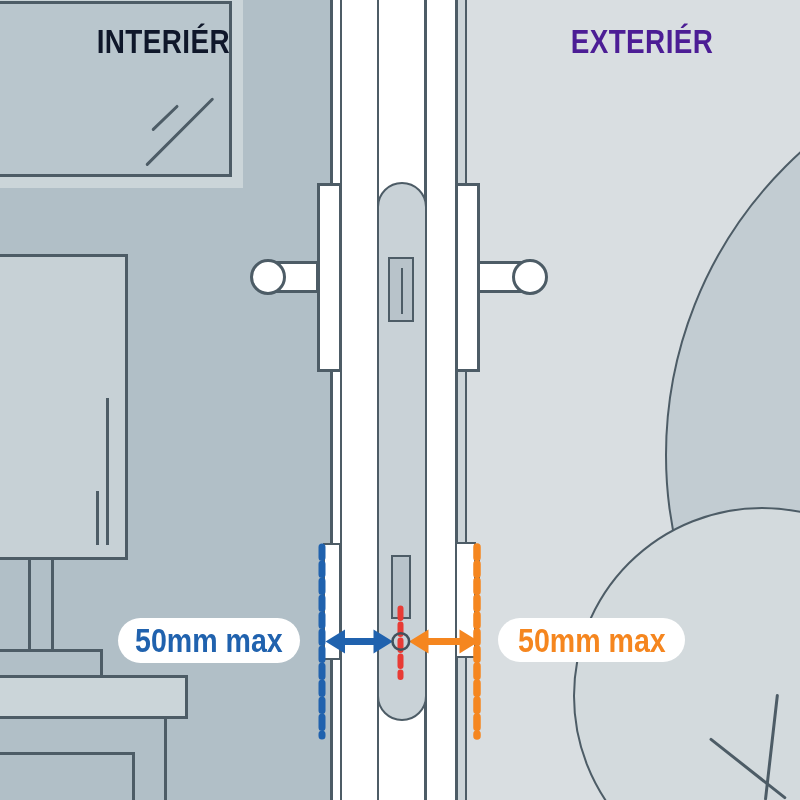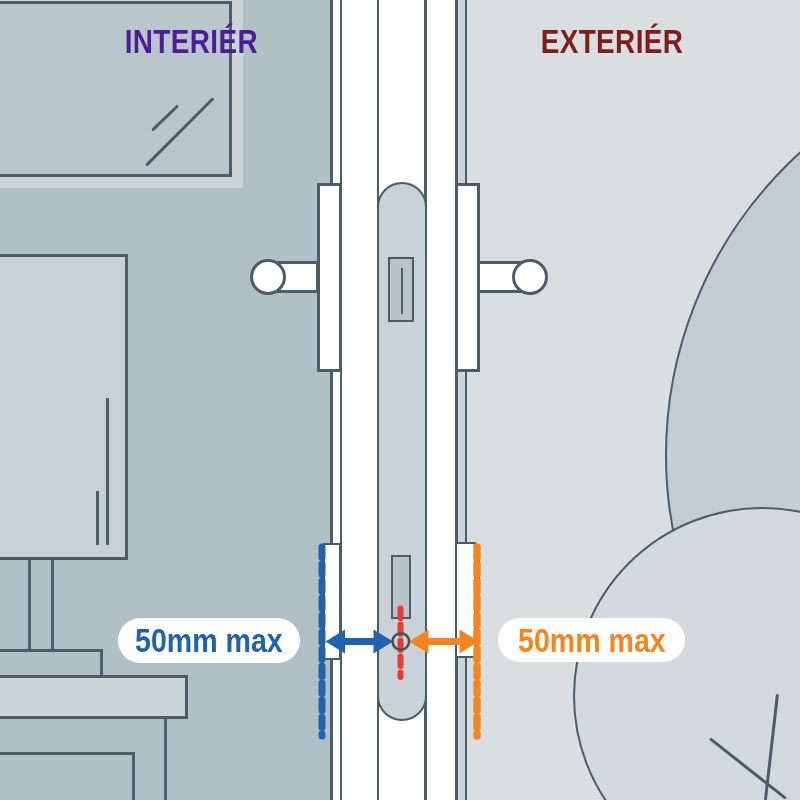--- a/index.html
+++ b/index.html
@@ -67,22 +67,22 @@
   
   .overlay{left:0;top:0;width:800px;height:800px;pointer-events:none;}
   
   .pill{display:flex;align-items:center;justify-content:center;background:#fff;border-radius:23px;
         font-weight:bold;font-size:34px;white-space:nowrap;}
   .pill-int{left:118px;top:618px;width:182px;height:45px;color:#2062ae;}
   .pill-ext{left:498px;top:618px;width:187px;height:44px;color:#f5861f;}
   .pill span{display:inline-block;transform:scaleX(0.84);}
   .zone-label{top:22px;width:220px;text-align:center;font-weight:bold;font-size:34px;letter-spacing:0.5px;}
   .zone-label span{display:inline-block;transform:scaleX(0.82);}
-  .label-int{left:53px;color:#4c1d95;text-align:right;}
-  .label-ext{left:502px;color:#7f1d1d;}
+  .label-int{left:53px;color:#0f172a;}
+  .label-ext{left:532px;color:#4c1d95;}
 </style>
 </head>
 <body>
 
 <div id="stage">
 
   <div class="abs bg-int"></div>
   <div class="abs bg-ext"></div>
 
   <div class="abs win-frame"></div>

